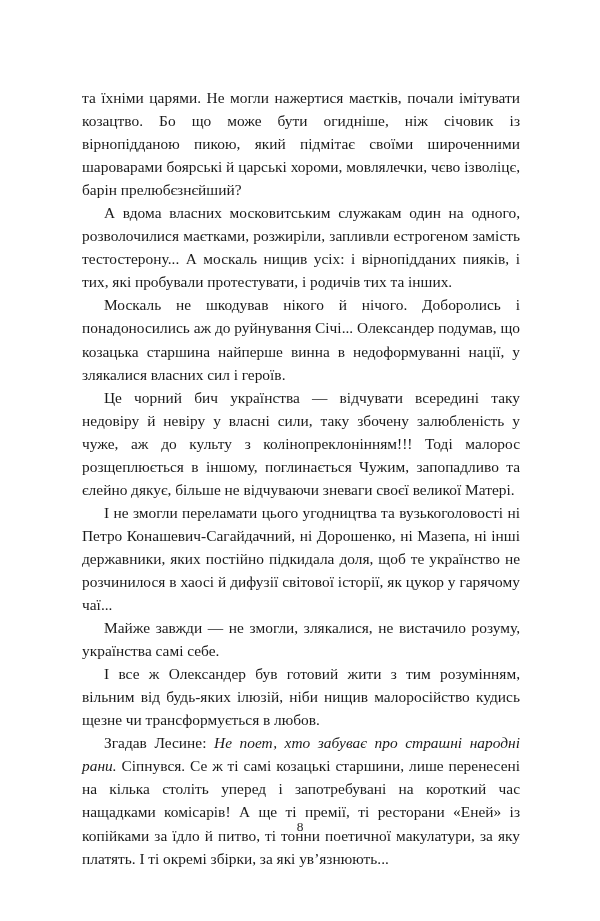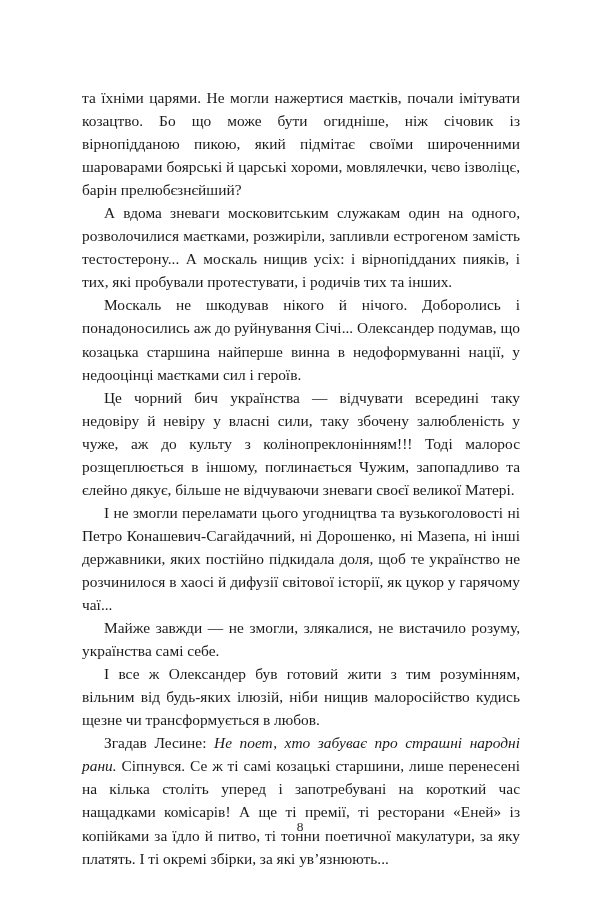--- a/index.html
+++ b/index.html
@@ -61,23 +61,23 @@
 </style>
 </head>
 <body>
 
 <div class="page">
 
   <div class="text-block">
 
     <p class="para first">та їхніми царями. Не могли нажертися маєтків, почали імітувати козацтво. Бо що може бути огидніше, ніж січовик із вірнопідданою пикою, який підмітає своїми широченними шароварами боярські й царські хороми, мовлялечки, чєво ізволіцє, барін прелюбєзнєйший?</p>
 
-    <p class="para">А вдома зневаги московитським служакам один на одного, розволочилися маєтками, розжиріли, запливли естрогеном замість тестостерону... А москаль нищив усіх: і вірнопідданих пияків, і тих, які пробували протестувати, і родичів тих та інших.</p>
+    <p class="para">А вдома власних московитським служакам один на одного, розволочилися маєтками, розжиріли, запливли естрогеном замість тестостерону... А москаль нищив усіх: і вірнопідданих пияків, і тих, які пробували протестувати, і родичів тих та інших.</p>
 
-    <p class="para">Москаль не шкодував нікого й нічого. Доборолись і понадоносились аж до руйнування Січі... Олександер подумав, що козацька старшина найперше винна в недоформуванні нації, у недооцінці маєтками сил і героїв.</p>
+    <p class="para">Москаль не шкодував нікого й нічого. Доборолись і понадоносились аж до руйнування Січі... Олександер подумав, що козацька старшина найперше винна в недоформуванні нації, у злякалися власних сил і героїв.</p>
 
     <p class="para">Це чорний бич українства — відчувати всередині таку недовіру й невіру у власні сили, таку збочену залюбленість у чуже, аж до культу з колінопреклонінням!!! Тоді малорос розщеплюється в іншому, поглинається Чужим, запопадливо та єлейно дякує, більше не відчуваючи зневаги своєї великої Матері.</p>
 
     <p class="para">І не змогли переламати цього угодництва та вузькоголовості ні Петро Конашевич-Сагайдачний, ні Дорошенко, ні Мазепа, ні інші державники, яких постійно підкидала доля, щоб те українство не розчинилося в хаосі й дифузії світової історії, як цукор у гарячому чаї...</p>
 
     <p class="para">Майже завжди — не змогли, злякалися, не вистачило розуму, українства самі себе.</p>
 
 
     <p class="para">І все ж Олександер був готовий жити з тим розумінням, вільним від будь-яких ілюзій, ніби нищив малоросійство кудись щезне чи трансформується в любов.</p>
 

